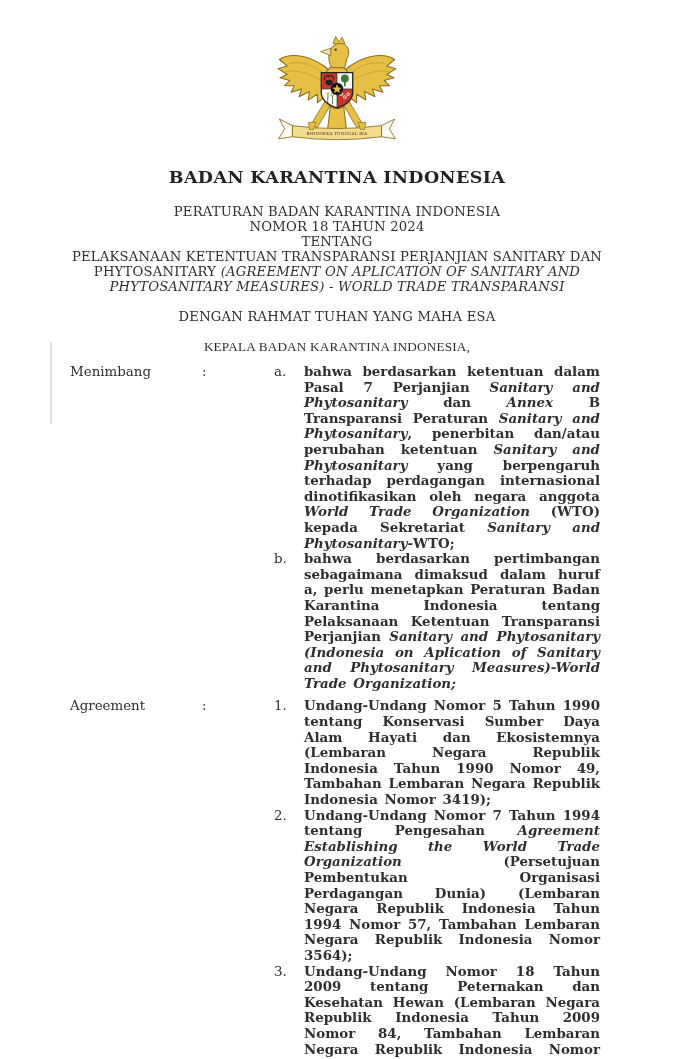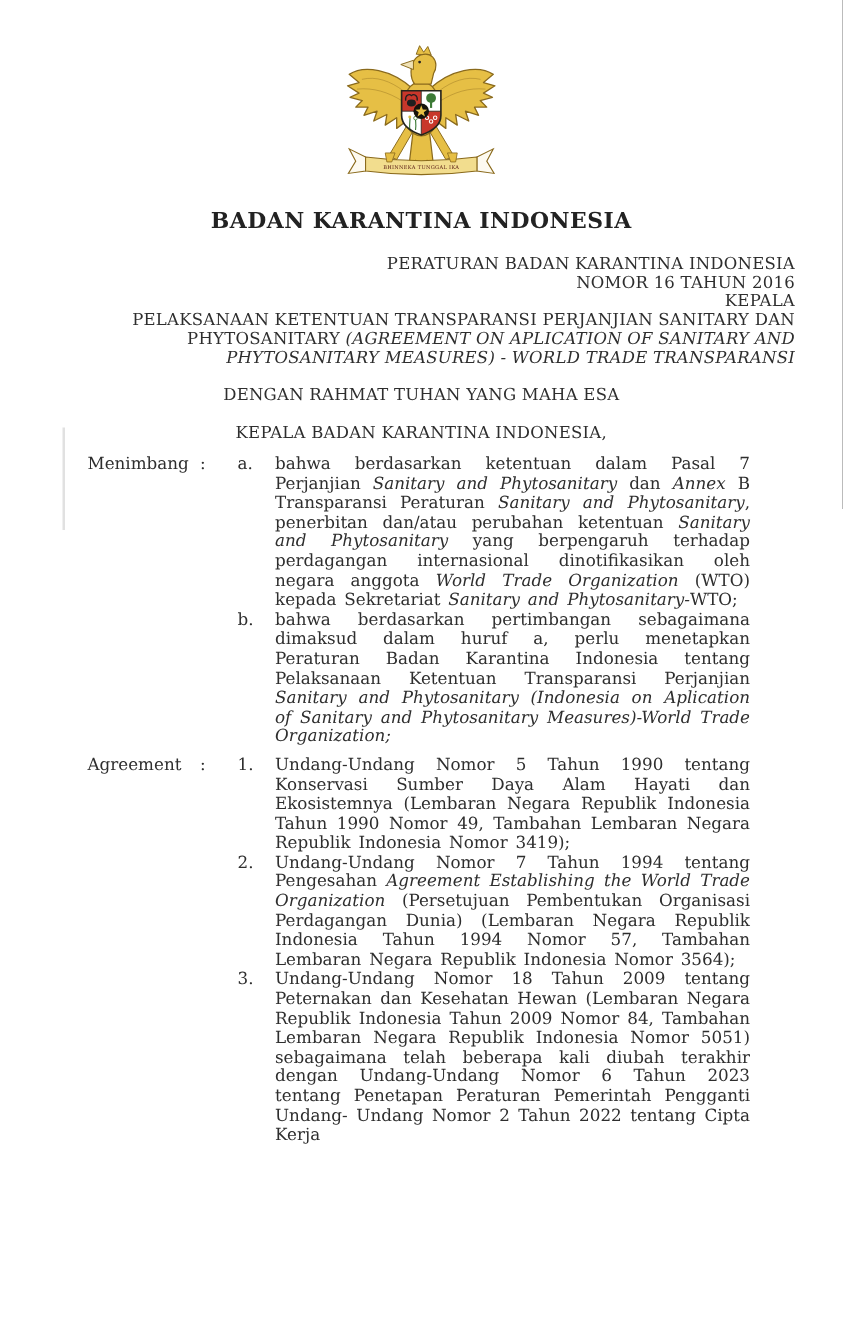--- a/index.html
+++ b/index.html
@@ -14,35 +14,35 @@
     background:var(--paper);color:var(--ink);
     font-family:"DejaVu Serif","Liberation Serif",serif;
     overflow:hidden;
   }
   .emblem{position:absolute;top:33px;left:50%;transform:translateX(-50%);}
   .agency{
     position:absolute;top:167px;left:0;right:0;text-align:center;
     font-weight:bold;font-size:17.5px;letter-spacing:.4px;color:#222;
   }
   .doc-head{
-    position:absolute;top:205px;left:38px;right:38px;text-align:right;
+    position:absolute;top:205px;left:38px;right:38px;text-align:center;
     font-size:13.2px;line-height:14.9px;letter-spacing:.2px;
   }
   .grace{position:absolute;top:309px;left:0;right:0;text-align:center;font-size:13.2px;letter-spacing:.2px;}
-  .official{position:absolute;top:339px;left:0;right:0;text-align:center;font-size:13.2px;letter-spacing:.2px;}
+  .official{position:absolute;top:339px;left:0;right:0;text-align:center;font-size:13.2px;letter-spacing:.2px;font-family:Liberation Serif, serif;}
   .clauses{
     position:absolute;top:364px;left:70px;width:530px;
     font-size:13.4px;line-height:15.6px;
   }
-  .clause{display:grid;grid-template-columns:90px 30px 1fr;align-items:start;}
+  .clause{display:grid;grid-template-columns:90px 30px 1fr;align-items:start;gap:42px;}
   .clause.mengingat{margin-top:7px;}
   .items{min-width:0;}
   .item{display:grid;grid-template-columns:30px 1fr;align-items:start;}
   .marker{white-space:nowrap;}
-  .itext{text-align:justify;word-spacing:2px;min-width:0;}
+  .itext{text-align:justify;word-spacing:2px;min-width:0;font-weight:bold;}
   .itext i{font-style:italic;}
   .just-last{text-align-last:justify;}
   .artifact{position:absolute;left:50px;top:342px;width:1.5px;height:82px;background:#c9c9c9;opacity:.55;}
   svg text{font-family:"DejaVu Serif","Liberation Serif",serif;}
 </style>
 </head>
 <body>
 
 <div class="page">
 
@@ -117,22 +117,22 @@
         <path d="M144,136 L132,136 L136,147 L142,147 Z" fill="var(--gold)" stroke-width="1"></path>
       </g>
       <text x="100" y="155.5" text-anchor="middle" font-size="6.2" letter-spacing="0.4" fill="var(--motto-ink)" stroke="none">BHINNEKA TUNGGAL IKA</text>
     </svg>
   </div>
 
   <div class="agency">BADAN KARANTINA INDONESIA</div>
 
   <div class="doc-head">
     <div>PERATURAN BADAN KARANTINA INDONESIA</div>
-    <div>NOMOR 16 TAHUN 2016</div>
-    <div>KEPALA</div>
+    <div>NOMOR 18 TAHUN 2024</div>
+    <div>TENTANG</div>
     <div class="itext-center">PELAKSANAAN KETENTUAN TRANSPARANSI PERJANJIAN SANITARY DAN PHYTOSANITARY <i>(AGREEMENT ON APLICATION OF SANITARY AND PHYTOSANITARY MEASURES) - WORLD TRADE TRANSPARANSI</i></div>
   </div>
 
   <div class="grace">DENGAN RAHMAT TUHAN YANG MAHA ESA</div>
   <div class="official">KEPALA BADAN KARANTINA INDONESIA,</div>
 
   <div class="clauses">
 
     <div class="clause">
       <div class="label">Menimbang</div>

